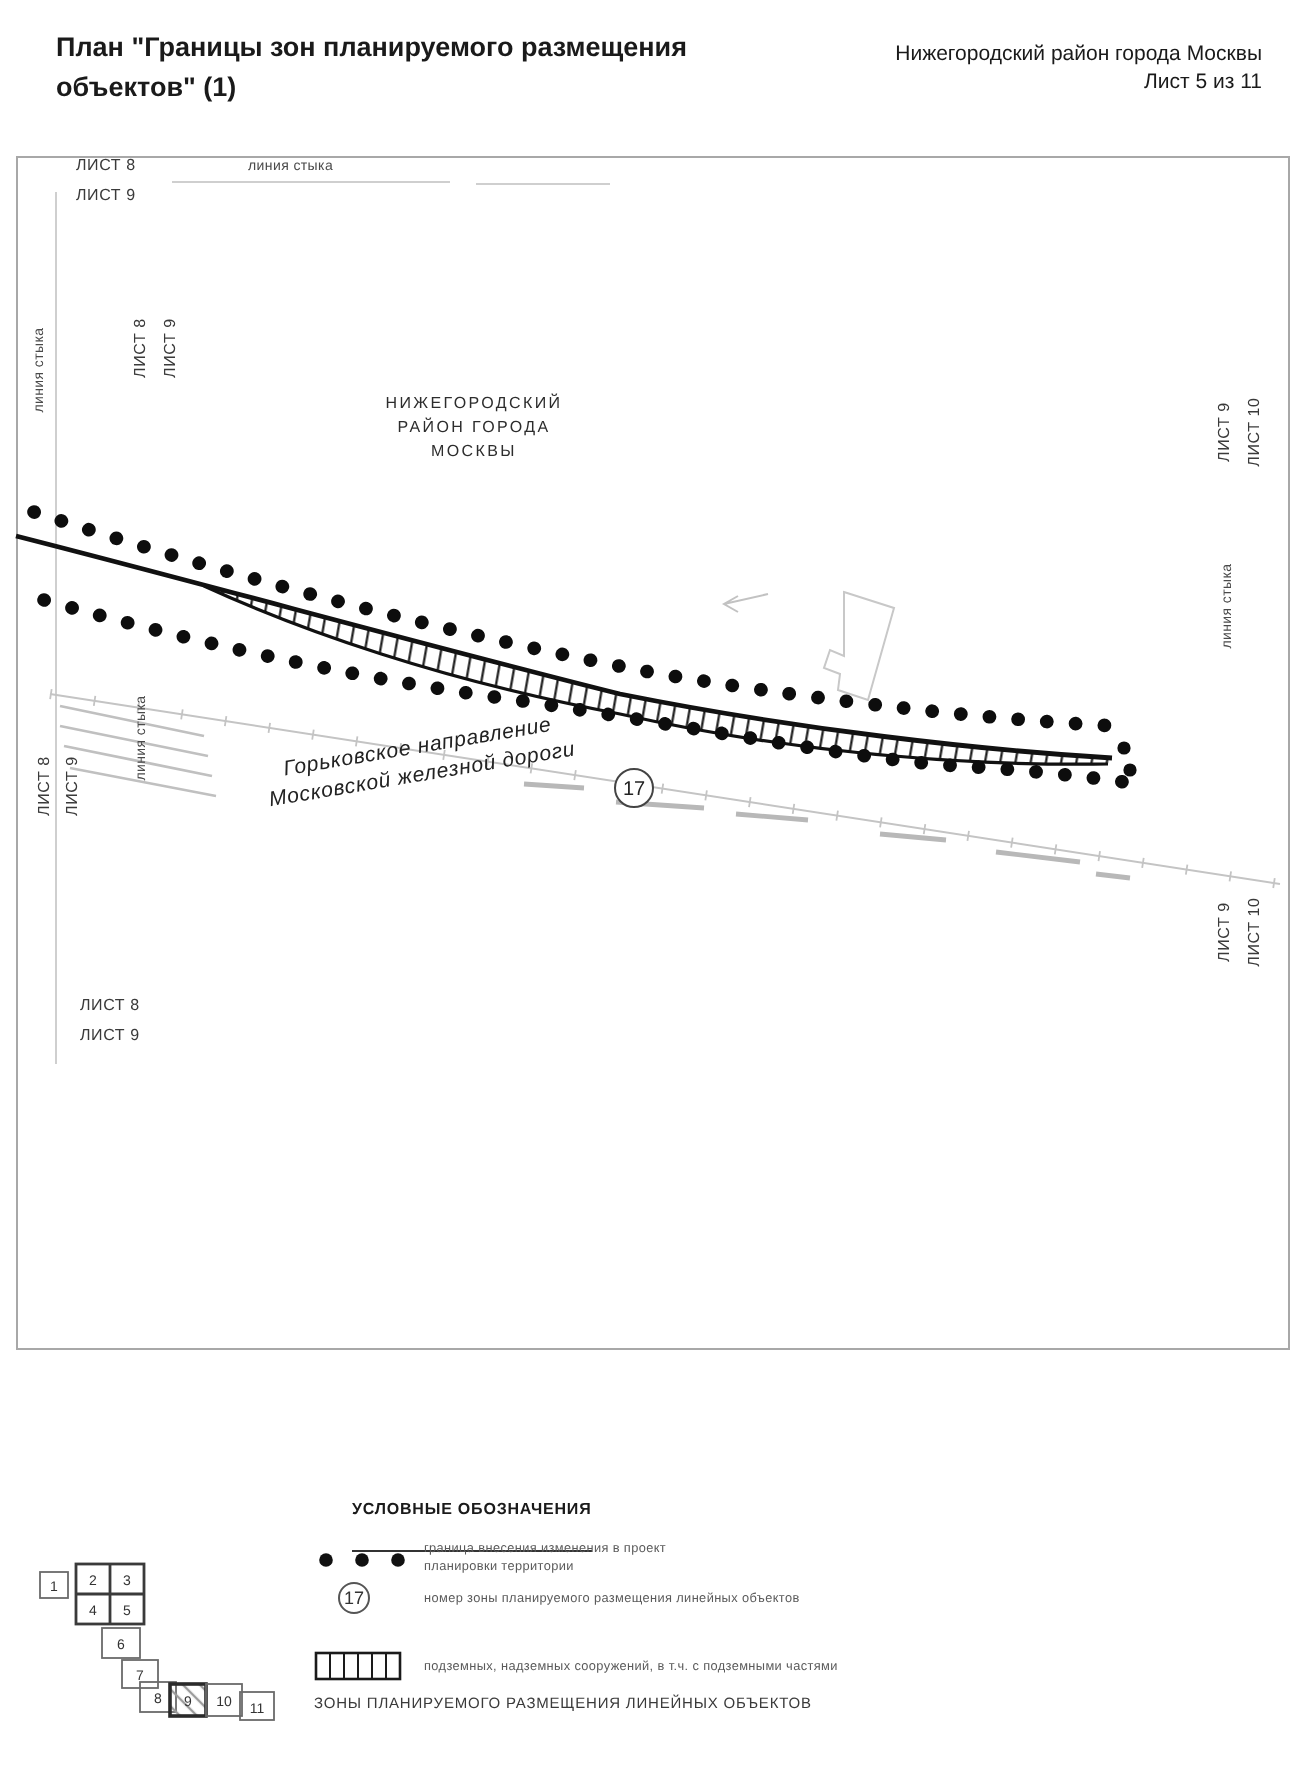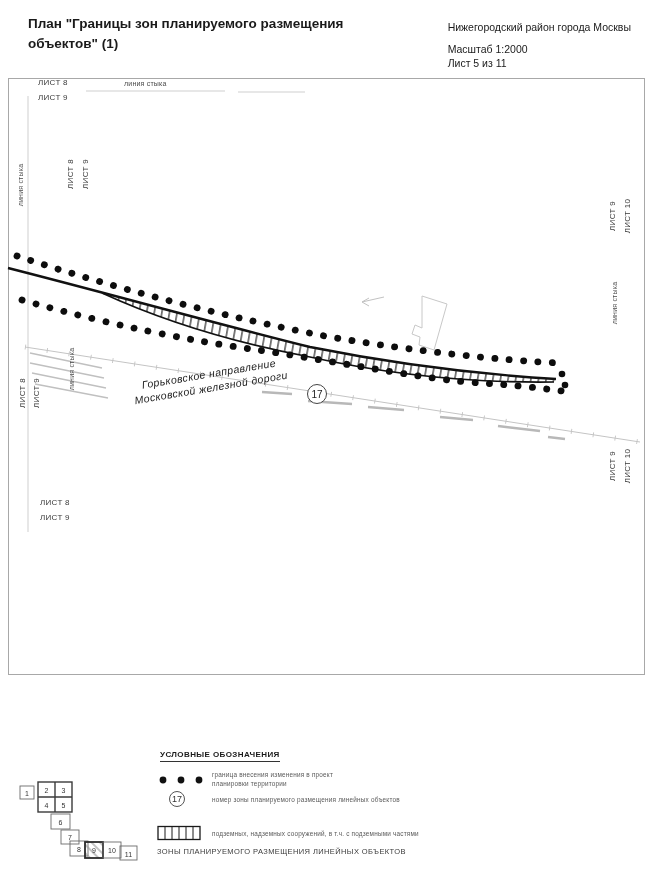--- a/index.html
+++ b/index.html
@@ -1,48 +1,47 @@
 <!DOCTYPE html>
 <html><head>
 <meta charset="utf-8">
 <style>
   html,body{margin:0;padding:0;background:#e8e8e8;}
   #page{position:relative;width:657px;height:896px;background:#ffffff;overflow:hidden;
         font-family:"Liberation Sans", sans-serif;color:#222;}
   .abs{position:absolute;}
   .title{left:28px;top:14px;width:380px;font-size:13.5px;font-weight:bold;color:#1a1a1a;line-height:20px;}
-  .info{right:26px;top:20px;text-align:left;font-size:10.5px;color:#1a1a1a;line-height:14px;}
+  .info{right:26px;top:20px;text-align:right;font-size:10.5px;color:#1a1a1a;line-height:14px;}
   .info .sp{margin-top:8px;}
   #map-frame{left:8px;top:78px;width:635px;height:595px;border:1px solid #a8a8a8;}
   svg{position:absolute;left:0;top:0;}
   .mlabel{font-size:8px;color:#3a3a3a;white-space:nowrap;letter-spacing:0.3px;}
   .jlabel{font-size:7px;color:#4a4a4a;white-space:nowrap;letter-spacing:0.2px;}
   .rot{transform:translate(-50%,-50%) rotate(-90deg);}
   .district{left:237px;top:214px;transform:translate(-50%,-50%);text-align:center;
             font-size:8px;color:#2d2d2d;letter-spacing:1.2px;line-height:12px;white-space:nowrap;}
   .railway{left:210px;top:381px;transform:translate(-50%,-50%) rotate(-9.5deg);
            font-style:italic;font-size:10.5px;color:#222;text-align:center;line-height:13.5px;
            letter-spacing:0.4px;white-space:nowrap;}
-  .leg-header{left:160px;top:750px;font-size:8px;font-weight:bold;color:#1a1a1a;
-              border-bottom:1px solid #333;padding-bottom:2px;letter-spacing:0.4px;}
+  .leg-header{left:176px;top:750px;font-size:8px;font-weight:bold;color:#1a1a1a;
+              border-bottom:1px solid #333;padding-bottom:16px;letter-spacing:0.4px;}
   .leg-text{font-size:6.4px;color:#5a5a5a;line-height:8.5px;letter-spacing:0.2px;white-space:nowrap;}
   .leg-sub{left:157px;top:811px;font-size:7.5px;color:#3a3a3a;letter-spacing:0.4px;white-space:nowrap;margin-top:36px;}
 </style>
 </head>
 <body>
 
 <div id="page">
 
   <div class="abs title">
     <div>План "Границы зон планируемого размещения</div>
     <div>объектов" (1)</div>
   </div>
   <div class="abs info">
     <div>Нижегородский район города Москвы</div>
-    <div class="sp">Масштаб 1:2000</div>
     <div>Лист 5 из 11</div>
   </div>
 
   <div id="map-frame" class="abs"></div>
 
   <svg width="657" height="896" viewBox="0 0 657 896">
     <defs>
       <pattern id="ties" patternUnits="userSpaceOnUse" width="7.5" height="12" patternTransform="rotate(10)">
         <line x1="3.7" y1="0" x2="3.7" y2="12" stroke="#151515" stroke-width="1.1"></line>
       </pattern>
@@ -139,20 +138,25 @@
         <text x="60.5" y="824.5">6</text>
         <text x="70" y="840">7</text>
         <text x="79" y="851.5">8</text>
         <text x="94" y="853">9</text>
         <text x="112" y="853">10</text>
         <text x="128.5" y="856.5">11</text>
       </g>
     </g>
   </svg>
 
+  <div class="abs district">
+    <div>НИЖЕГОРОДСКИЙ</div>
+    <div>РАЙОН ГОРОДА</div>
+    <div>МОСКВЫ</div>
+  </div>
   <div class="abs railway">
     <div>Горьковское направление</div>
     <div>Московской железной дороги</div>
   </div>
 
   <div class="abs mlabel" style="left:38px;top:78px;">ЛИСТ 8</div>
   <div class="abs jlabel" style="left:124px;top:80px;">линия стыка</div>
   <div class="abs mlabel" style="left:38px;top:93px;">ЛИСТ 9</div>
 
   <div class="abs jlabel rot" style="left:20px;top:185px;">линия стыка</div>

